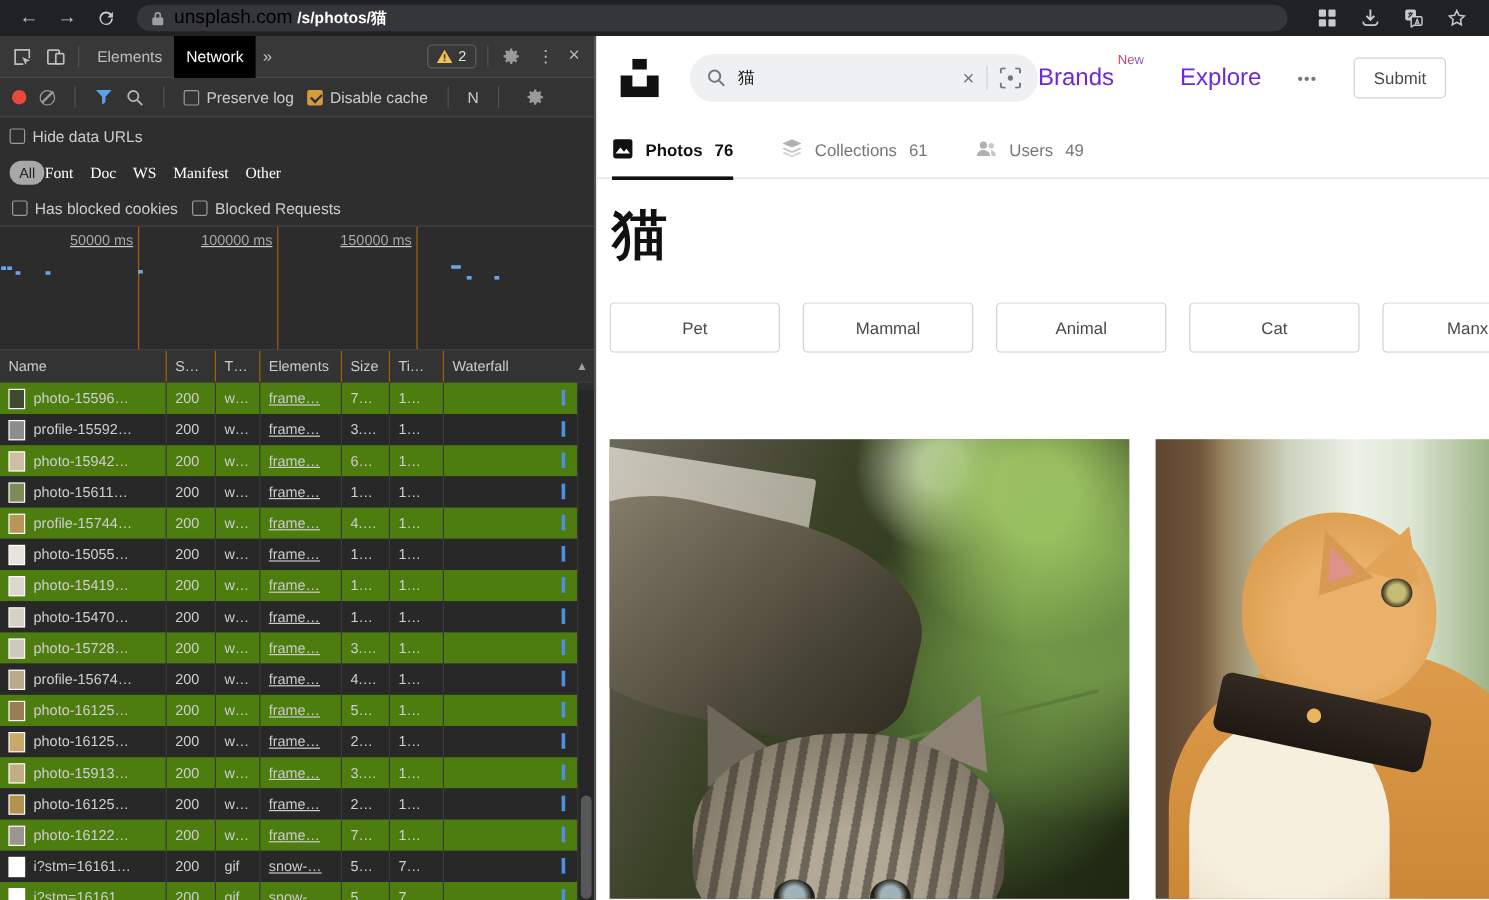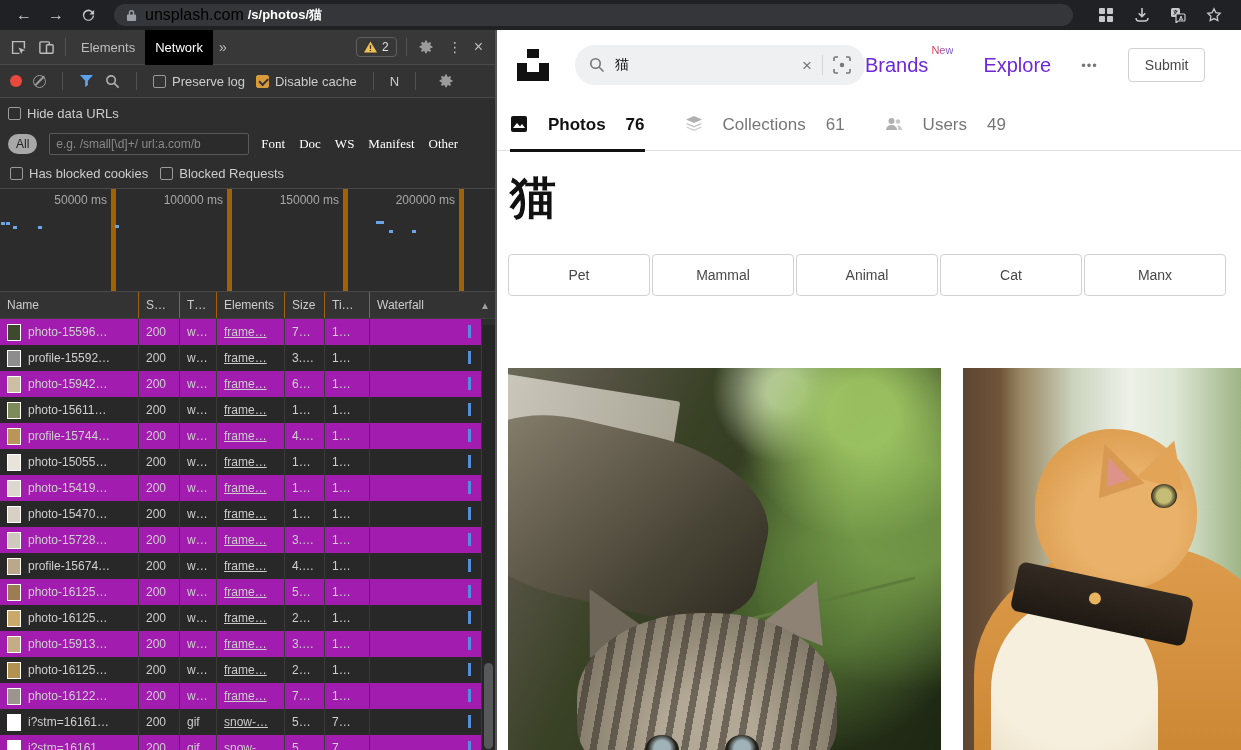--- a/index.html
+++ b/index.html
@@ -39,42 +39,42 @@
   .cb-group { display:flex; align-items:center; gap:6px; font-size:13px; color:#ccc; white-space:nowrap; }
   .cb { width:13px; height:13px; border:1.5px solid #9a9a9a; border-radius:2px; flex:none; position:relative; background:transparent; }
   .cb.checked { background:#d79b3c; border-color:#d79b3c; }
   .cb.checked::after { content:""; position:absolute; left:2px; top:2.5px; width:7px; height:3.5px; border-left:2px solid #333; border-bottom:2px solid #333; transform:rotate(-45deg); }
   .throttle { font-size:13px; color:#ccc; }
 
   .dt-filterrow { height:31px; display:flex; align-items:center; padding:0 8px; gap:16px; background:#2e2e2e; }
   .dt-input { background:#2b2b2b; border:1px solid #5a5a5a; color:#ccc; font-size:12px; height:22px; padding:0 6px; border-radius:2px; font-family:"Liberation Sans",sans-serif; }
   .dt-input::placeholder { color:#8a8a8a; }
   .f-main { width:200px; }
-  .dt-typerow { height:30px; display:flex; align-items:center; padding:0 8px; gap:12px; background:#2e2e2e; }
+  .dt-typerow { height:30px; display:flex; align-items:center; padding:0 8px; background:#2e2e2e; }
   .all-pill { background:#a8a8a8; color:#222; font-size:12px; border-radius:10px; padding:3px 8px; flex:none; }
   .f-invert { width:200px; }
   #type-filters { display:flex; gap:14px; }
   .type-filter { font-size:13px; color:#ffffff;font-family:Liberation Serif, serif; }
   .dt-checkrow { height:30px; display:flex; align-items:center; padding:0 10px; gap:12px; background:#2e2e2e; border-bottom:1px solid #484848; }
 
   .dt-timeline { height:103px; position:relative; background:#2c2c2c; border-bottom:1px solid #484848; }
   #timeline-cells { display:flex; height:100%; }
-  .tl-cell { width:116px; height:100%; border-right:5px solid #a16207; flex:none; }
+  .tl-cell { width:116px; height:100%; border-right:1px solid #a16207; flex:none;text-decoration:underline; }
   .tl-label { text-align:right; font-size:12px; color:#a8a8a8; padding:4px 4px 0 0; }
   #overview-dots { position:absolute; left:0; top:0; width:100%; height:100%; }
   .ov-dot { position:absolute; width:4px; height:3px; background:#6aa5e8; }
 
   .dt-header { height:27px; background:#333; display:flex; align-items:center; font-size:12px; color:#ccc; border-bottom:1px solid #3d3d3d; }
   .h-cell { padding-left:7px; border-right:1px solid #a16207; height:100%; display:flex; align-items:center; flex:none; }
   .h-name{width:139px;} .h-st{width:41px;} .h-ty{width:37px;} .h-in{width:68px;} .h-sz{width:40px;} .h-tm{width:45px;}
   .h-wf { flex:1; border-right:none; justify-content:space-between; padding-right:5px; }
   .sort-arrow { color:#a0a0a0; font-size:10px; }
 
   #dt-rows { width:481px; }
-  .dt-row { height:26px; display:flex; align-items:center; background:#a21caf; font-size:12px; color:#cfcfcf; }
+  .dt-row { height:26px; display:flex; align-items:center; background:#4d7c0f; font-size:12px; color:#cfcfcf; }
   .dt-row.alt { background:#282828; }
   .cell { height:100%; display:flex; align-items:center; border-right:1px solid #3a3a3a; padding-left:7px; flex:none; overflow:hidden; white-space:nowrap; }
   .c-name{width:139px;} .c-st{width:41px;} .c-ty{width:37px;} .c-in{width:68px;} .c-sz{width:40px;} .c-tm{width:45px;}
   .c-wf { flex:1; border-right:none; position:relative; }
   .thumb { width:14px; height:17px; background:#fff; padding:1px; display:flex; margin-right:7px; flex:none; }
   .thumb-in { flex:1; }
   .nm { overflow:hidden; text-overflow:ellipsis; }
   .init-link { text-decoration:underline; color:#ccc; }
   .wf-bar { position:absolute; left:98px; top:6px; width:3px; height:13px; background:#4e8fe0; }
 
@@ -91,28 +91,28 @@
   .sp-div { width:1px; height:20px; background:#d5d5d5; }
   .us-nav { margin-left:auto; display:flex; align-items:center; gap:30px; }
   .nav-link { font-size:20px; color:#6d28d9; white-space:nowrap; }
   .brands-wrap { display:flex; align-items:flex-start; }
   .new-badge { font-size:11px; margin:-10px 0 0 3px; color:#d63a5f; background:linear-gradient(90deg,#e23b3b,#6a57e8); -webkit-background-clip:text; background-clip:text; -webkit-text-fill-color:transparent; }
   .more-dots { color:#767676; font-size:13px; letter-spacing:1px; }
   .submit-btn { height:34px; padding:0 16px; border:1px solid #d1d1d1; border-radius:4px; background:#fff; font-size:14px; color:#484848; display:flex; align-items:center; }
   .hdr-div { width:1px; height:30px; background:#d1d1d1; margin-left:26px; }
 
   .us-tabs { display:flex; gap:40px; padding-left:13px; margin-top:30px; border-bottom:1px solid #e1e1e1; }
-  .us-tab { display:flex; align-items:flex-start; gap:20px; padding-bottom:15px; font-size:17px; position:relative; }
+  .us-tab { display:flex; align-items:flex-end; gap:10px; padding-bottom:15px; font-size:14px; position:relative; }
   .us-tab .t-label, .us-tab .t-count { color:#767676; }
   .us-tab.active .t-label, .us-tab.active .t-count { color:#111; font-weight:bold; }
   .us-tab.active::after { content:""; position:absolute; left:0; right:0; bottom:-2px; height:3px; background:#111; }
 
   .us-title { margin:20px 0 0 13px; font-size:46px; font-weight:bold; color:#111; line-height:1.15; }
 
-  #related-pills { display:flex; gap:2px; margin:30px 0 0 11px; overflow:hidden; }
+  #related-pills { display:flex; gap:19px; margin:30px 0 0 11px; overflow:hidden; }
   .pill { width:142px; height:42px; flex:none; border:1px solid #d1d1d1; border-radius:4px; background:#fff; display:flex; align-items:center; justify-content:center; }
   .pill-label { font-size:14px; color:#484848; }
 
   .us-photos { display:flex; gap:22px; margin:72px 0 0 11px; height:383px; }
   .photo { position:relative; overflow:hidden; flex:none; }
 
   
   .photo-kitten { width:433px; height:383px;
     background:
       radial-gradient(circle at 82% 12%, rgba(160,200,100,.9) 0 7%, transparent 26%),
@@ -279,21 +279,20 @@
 
       <div class="dt-filterrow">
         <div class="cb-group">
           <span class="cb"></span>
           <span>Hide data URLs</span>
         </div>
       </div>
 
       <div class="dt-typerow">
         <span class="all-pill">All</span>
-        <input class="dt-input f-invert" placeholder="e.g. /small[\d]+/ url:a.com/b" style="">
         <div id="type-filters">
             <span class="type-filter">Font</span>
             <span class="type-filter">Doc</span>
             <span class="type-filter">WS</span>
             <span class="type-filter">Manifest</span>
             <span class="type-filter">Other</span>
           </div>
       </div>
 
       <div class="dt-checkrow">
@@ -310,23 +309,20 @@
       <div class="dt-timeline">
         <div id="timeline-cells">
             <div class="tl-cell">
               <div class="tl-label">50000 ms</div>
             </div>
             <div class="tl-cell">
               <div class="tl-label">100000 ms</div>
             </div>
             <div class="tl-cell">
               <div class="tl-label">150000 ms</div>
-            </div>
-            <div class="tl-cell">
-              <div class="tl-label">200000 ms</div>
             </div>
           </div>
         <div id="overview-dots">
             <div class="ov-dot" style="left: 1px; top: 33px;"></div>
             <div class="ov-dot" style="left: 6px; top: 33px;"></div>
             <div class="ov-dot" style="left: 13px; top: 37px;"></div>
             <div class="ov-dot" style="left: 38px; top: 37px;"></div>
             <div class="ov-dot" style="left: 115px; top: 36px;"></div>
             <div class="ov-dot" style="left: 376px; top: 32px;"></div>
             <div class="ov-dot" style="left: 380px; top: 32px;"></div>

